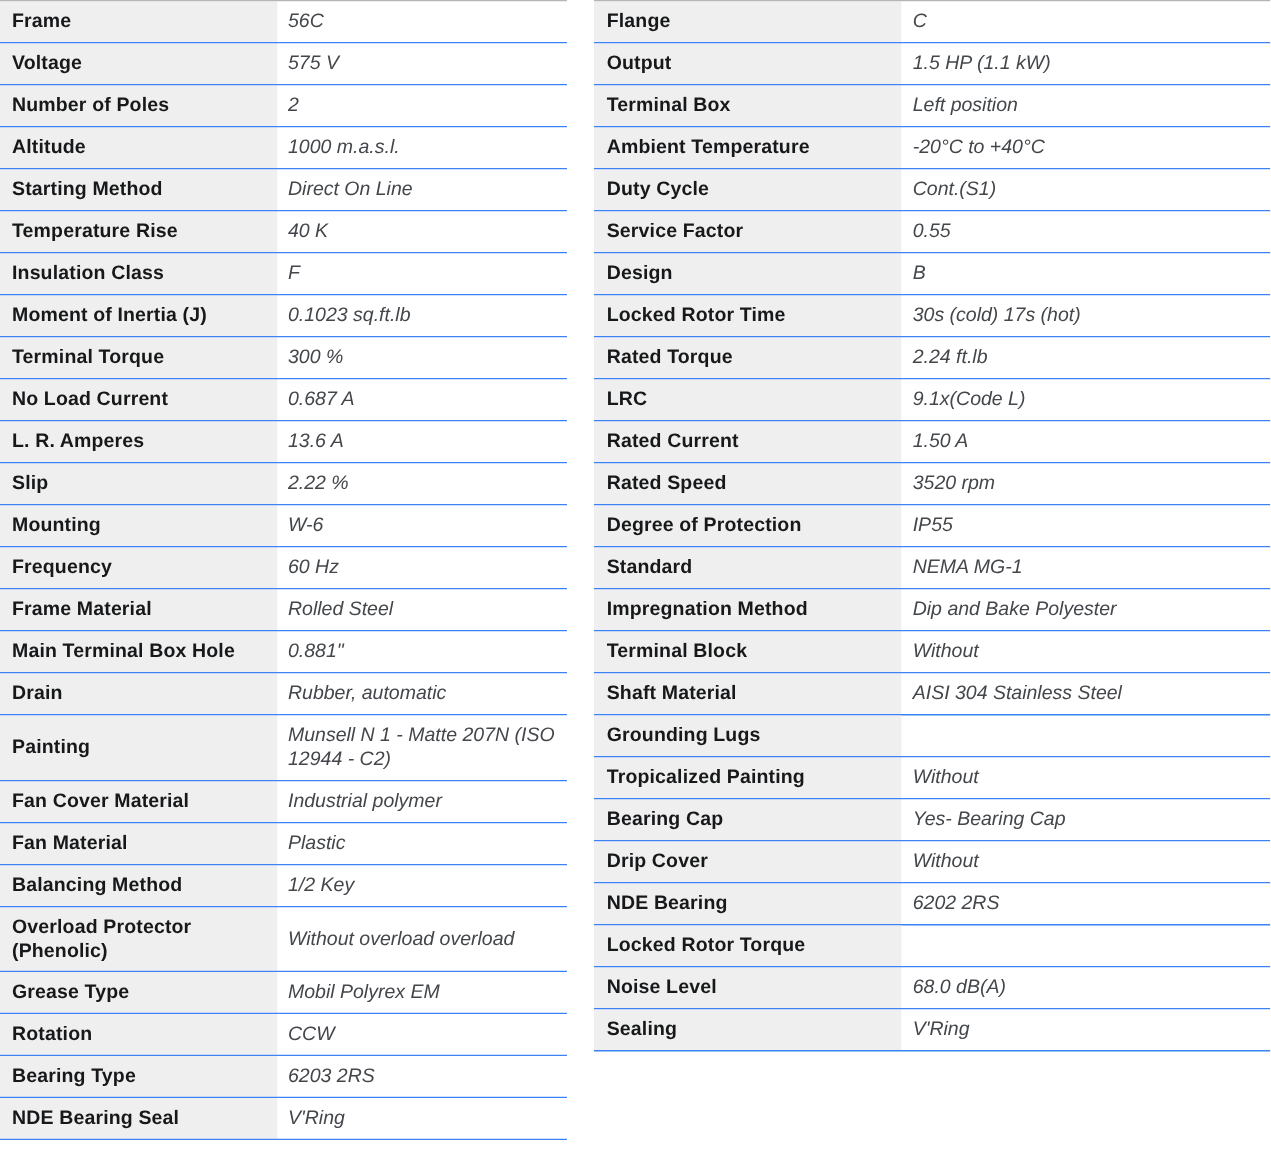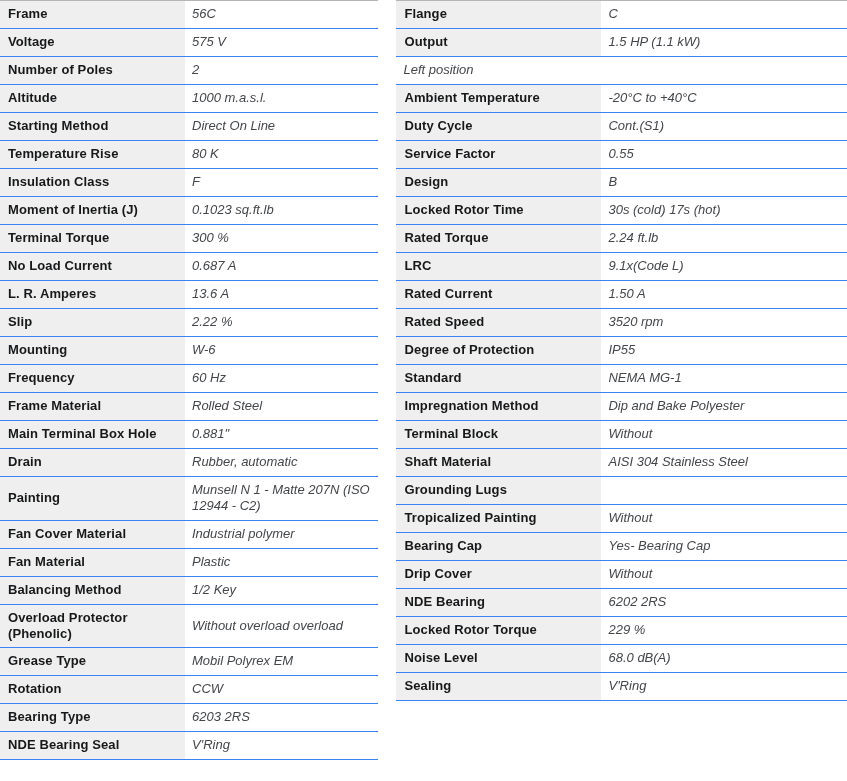--- a/index.html
+++ b/index.html
@@ -74,21 +74,21 @@
       <div class="row">
         <div class="cell label">Altitude</div>
         <div class="cell value">1000 m.a.s.l.</div>
       </div>
       <div class="row">
         <div class="cell label">Starting Method</div>
         <div class="cell value">Direct On Line</div>
       </div>
       <div class="row">
         <div class="cell label">Temperature Rise</div>
-        <div class="cell value">80 K</div>
+        <div class="cell value">40 K</div>
       </div>
       <div class="row">
         <div class="cell label">Insulation Class</div>
         <div class="cell value">F</div>
       </div>
       <div class="row">
         <div class="cell label">Moment of Inertia (J)</div>
         <div class="cell value">0.1023 sq.ft.lb</div>
       </div>
       <div class="row">
@@ -167,20 +167,21 @@
   <div class="spec-table right">
       <div class="row">
         <div class="cell label">Flange</div>
         <div class="cell value">C</div>
       </div>
       <div class="row">
         <div class="cell label">Output</div>
         <div class="cell value">1.5 HP (1.1 kW)</div>
       </div>
       <div class="row">
+        <div class="cell label">Terminal Box</div>
         <div class="cell value">Left position</div>
       </div>
       <div class="row">
         <div class="cell label">Ambient Temperature</div>
         <div class="cell value">-20°C to +40°C</div>
       </div>
       <div class="row">
         <div class="cell label">Duty Cycle</div>
         <div class="cell value">Cont.(S1)</div>
       </div>
@@ -246,21 +247,20 @@
       <div class="row">
         <div class="cell label">Drip Cover</div>
         <div class="cell value">Without</div>
       </div>
       <div class="row">
         <div class="cell label">NDE Bearing</div>
         <div class="cell value">6202 2RS</div>
       </div>
       <div class="row">
         <div class="cell label">Locked Rotor Torque</div>
-        <div class="cell value">229 %</div>
       </div>
       <div class="row">
         <div class="cell label">Noise Level</div>
         <div class="cell value">68.0 dB(A)</div>
       </div>
       <div class="row">
         <div class="cell label">Sealing</div>
         <div class="cell value">V'Ring</div>
       </div>
     </div>

